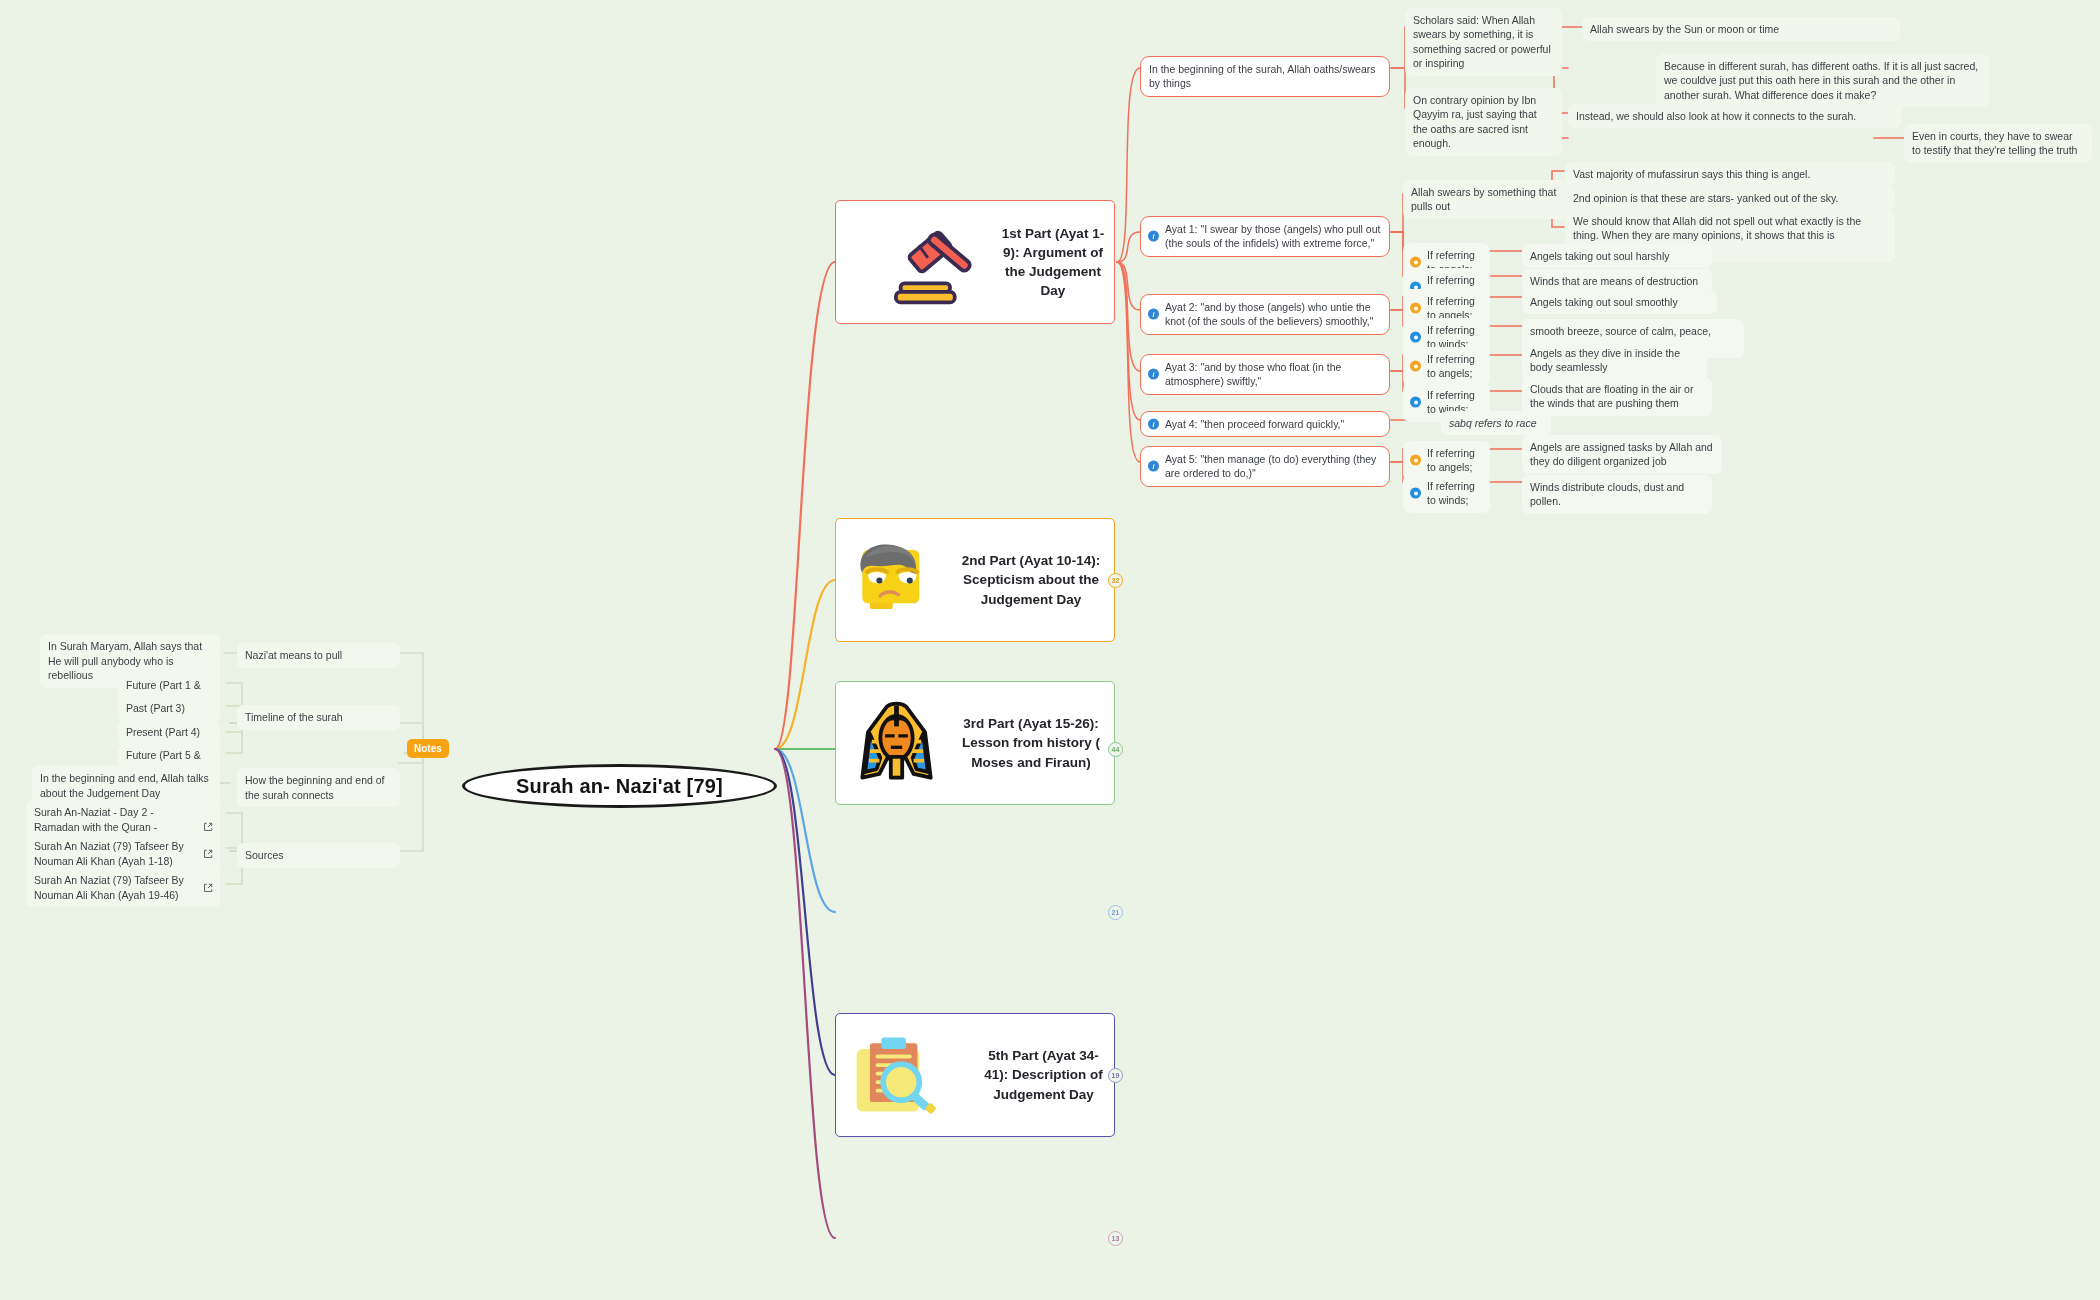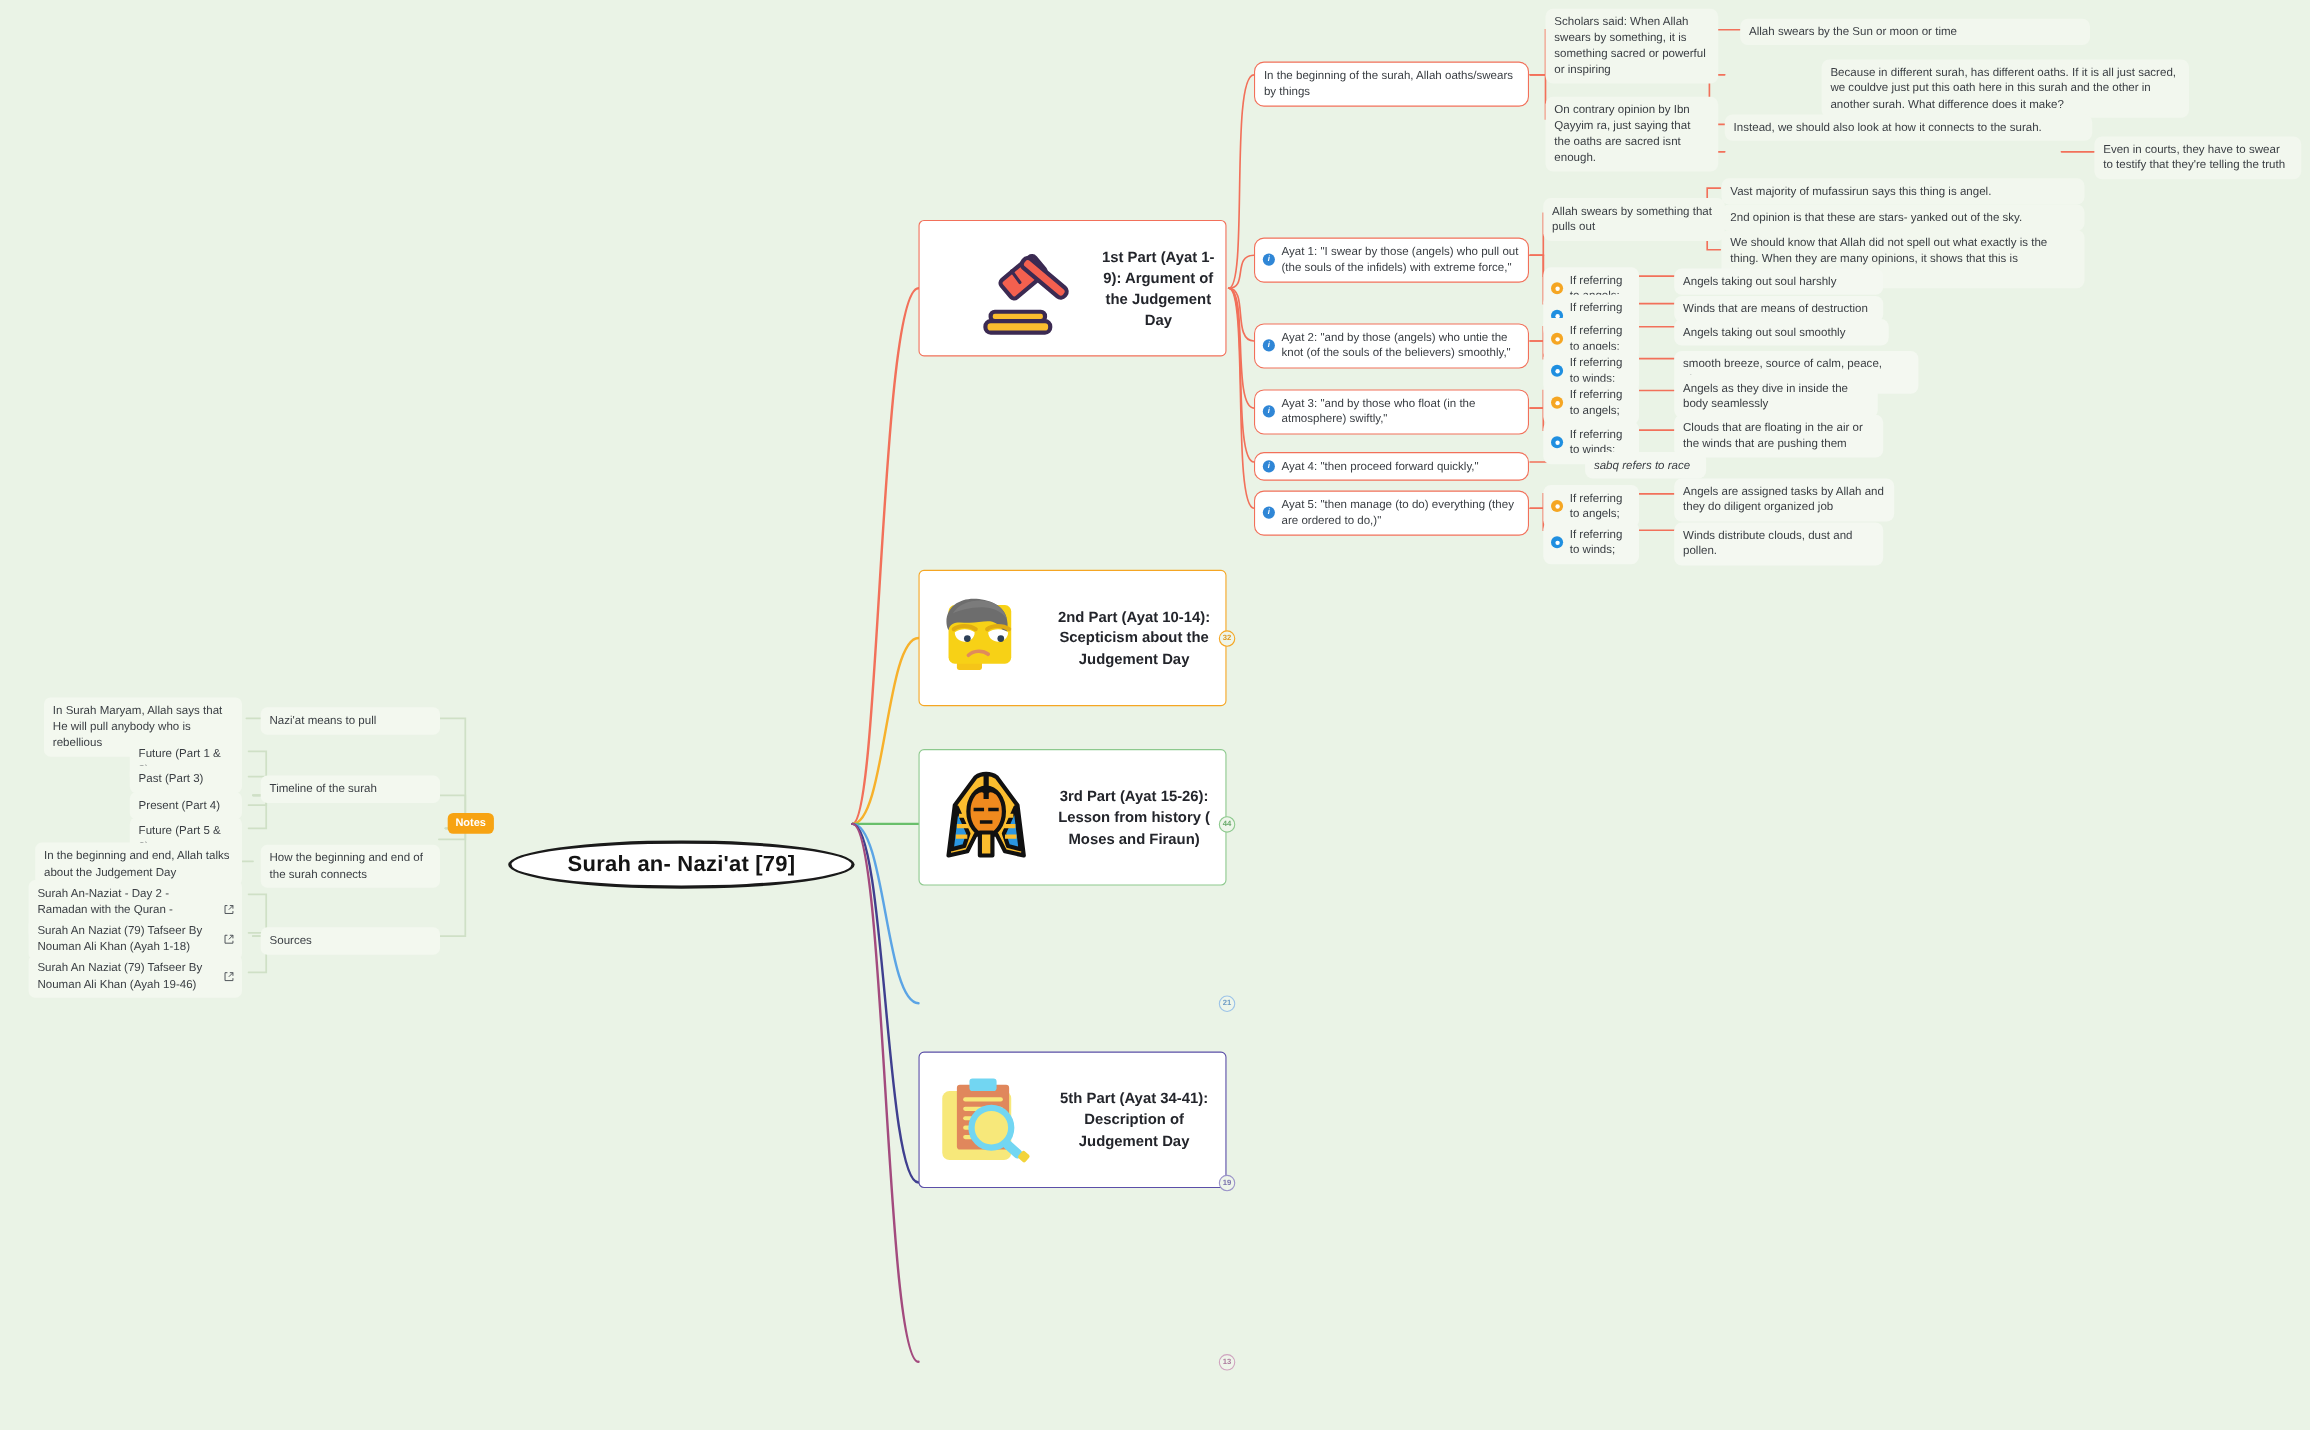--- a/index.html
+++ b/index.html
@@ -253,21 +253,21 @@
           <path d="M38 42h10M52 42h10" stroke="#111" stroke-width="3.5"></path>
           <path d="M44 54h12" stroke="#111" stroke-width="3.5"></path>
           <path d="M44 64h12v22h-12z" fill="#fbbd2e"></path>
         </g>
       </svg>
     </div>
     <div class="ptxt">3rd Part (Ayat 15-26): Lesson from history ( Moses and Firaun)</div>
   </div>
 
 
-  <div class="part-card" style="left:835px; top:956px; border:1.6px solid #5b4fa8;">
+  <div class="part-card" style="left:835px; top:1013px; border:1.6px solid #5b4fa8;gap:25px;">
     <div class="ico">
       <svg viewBox="0 0 100 100" width="95" height="95">
         <rect x="8" y="22" width="66" height="66" rx="7" fill="#f7e87a"></rect>
         <rect x="22" y="16" width="50" height="62" rx="3" fill="#e0875c"></rect>
         <rect x="34" y="10" width="26" height="12" rx="3" fill="#72d6f2"></rect>
         <g fill="#f7e87a">
           <rect x="28" y="28" width="38" height="4" rx="2"></rect>
           <rect x="28" y="37" width="38" height="4" rx="2"></rect>
           <rect x="28" y="46" width="38" height="4" rx="2"></rect>
           <rect x="28" y="55" width="38" height="4" rx="2"></rect>

